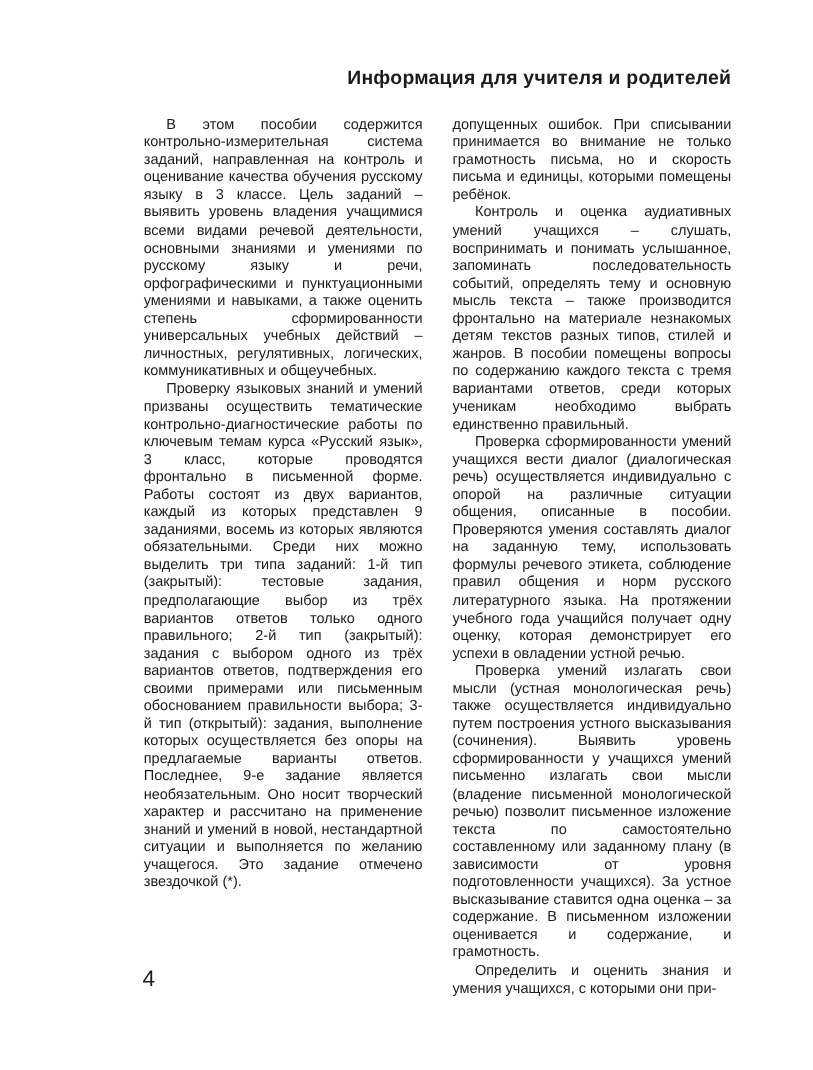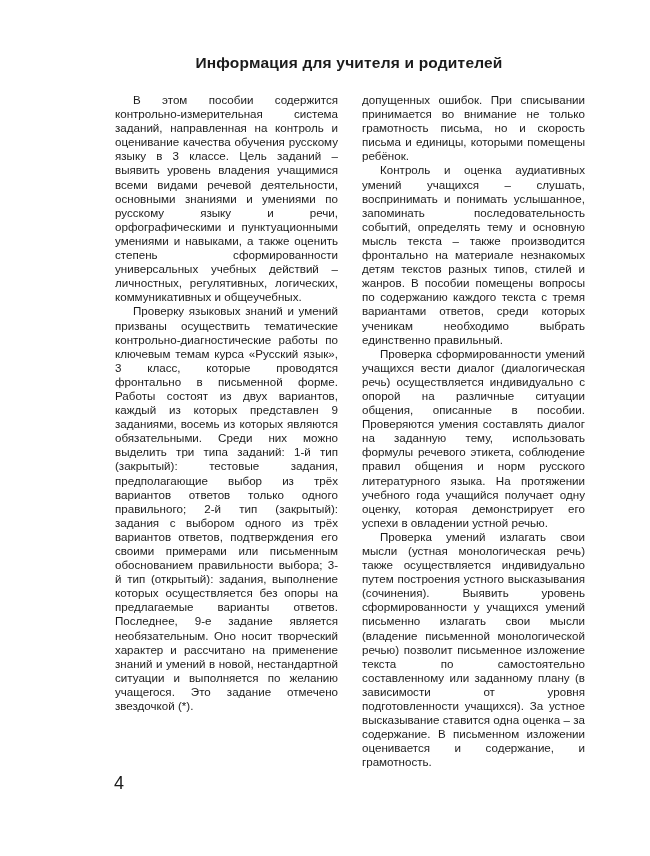--- a/index.html
+++ b/index.html
@@ -18,21 +18,21 @@
   }
   .title {
     position: absolute;
     left: 113px;
     top: 54px;
     width: 472px;
     margin: 0;
     font-size: 15.5px;
     line-height: 18px;
     font-weight: bold;
-    text-align: center;
+    text-align: right;
     letter-spacing: 0.2px;
   }
   .columns {
     position: absolute;
     left: 115px;
     top: 93px;
     width: 470px;
     display: flex;
     gap: 24px;
   }
@@ -70,16 +70,17 @@
   <div class="columns">
     <div class="col">
         <p class="para indent"><span>В этом пособии содержится контрольно-измерительная система заданий, направленная на контроль и оценивание качества обучения русскому языку в 3 классе. Цель заданий – выявить уровень владения учащимися всеми видами речевой деятельности, основными знаниями и умениями по русскому языку и речи, орфографическими и пунктуационными умениями и навыками, а также оценить степень сформированности универсальных учебных действий – личностных, регулятивных, логических, коммуникативных и общеучебных.</span></p>
         <p class="para indent"><span>Проверку </span><span class="b">языковых знаний и умений</span><span> призваны осуществить тематические контрольно-диагностические работы по ключевым темам курса «Русский язык», 3 класс, которые проводятся фронтально в письменной форме. Работы состоят из двух вариантов, каждый из которых представлен 9 заданиями, восемь из которых являются обязательными. Среди них можно выделить три типа заданий: 1-й тип (закрытый): тестовые задания, предполагающие выбор из трёх вариантов ответов только одного правильного; 2-й тип (закрытый): задания с выбором одного из трёх вариантов ответов, подтверждения его своими примерами или письменным обоснованием правильности выбора; 3-й тип (открытый): задания, выполнение которых осуществляется без опоры на предлагаемые варианты ответов. Последнее, 9-е задание является необязательным. Оно носит творческий характер и рассчитано на применение знаний и умений в новой, нестандартной ситуации и выполняется по желанию учащегося. Это задание отмечено звездочкой (*).</span></p>
       </div>
     <div class="col">
         <p class="para"><span>допущенных ошибок. При списывании принимается во внимание не только грамотность письма, но и скорость письма и единицы, которыми помещены ребёнок.</span></p>
         <p class="para indent"><span>Контроль и оценка </span><span class="b">аудиативных</span><span> умений учащихся – слушать, воспринимать и понимать услышанное, запоминать последовательность событий, определять тему и основную мысль текста – также производится фронтально на материале незнакомых детям текстов разных типов, стилей и жанров. В пособии помещены вопросы по содержанию каждого текста с тремя вариантами ответов, среди которых ученикам необходимо выбрать единственно правильный.</span></p>
         <p class="para indent"><span>Проверка сформированности умений учащихся вести диалог (диалогическая речь) осуществляется индивидуально с опорой на различные ситуации общения, описанные в пособии. Проверяются умения составлять диалог на заданную тему, использовать формулы речевого этикета, соблюдение правил общения и норм русского литературного языка. На протяжении учебного года учащийся получает одну оценку, которая демонстрирует его успехи в овладении устной речью.</span></p>
         <p class="para indent"><span>Проверка умений излагать свои мысли (устная монологическая речь) также осуществляется индивидуально путем построения устного высказывания (сочинения). Выявить уровень сформированности у учащихся умений письменно излагать свои мысли (владение письменной монологической речью) позволит письменное изложение текста по самостоятельно составленному или заданному плану (в зависимости от уровня подготовленности учащихся). За устное высказывание ставится одна оценка – за содержание. В письменном изложении оценивается и содержание, и грамотность.</span></p>
+        <p class="para indent"><span>Определить и оценить знания и умения учащихся, с которыми они при-</span></p>
       </div>
   </div>
   <div class="page-number">4</div>
 </div>
 
 </body></html>

